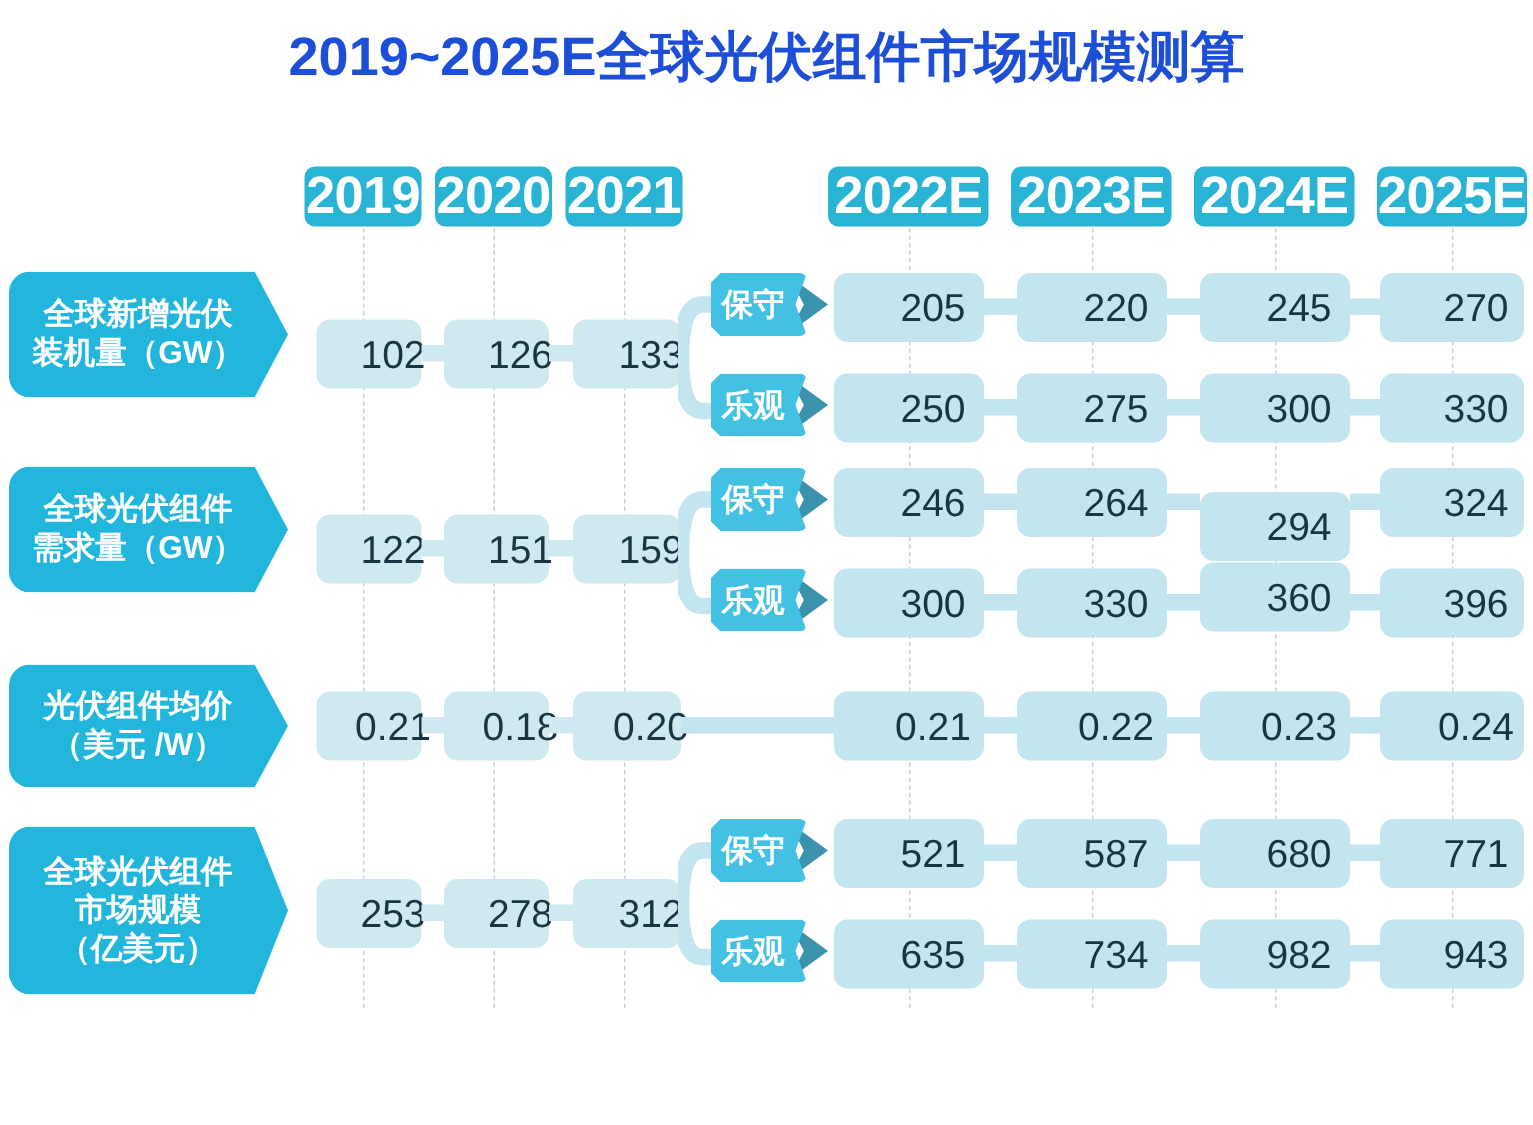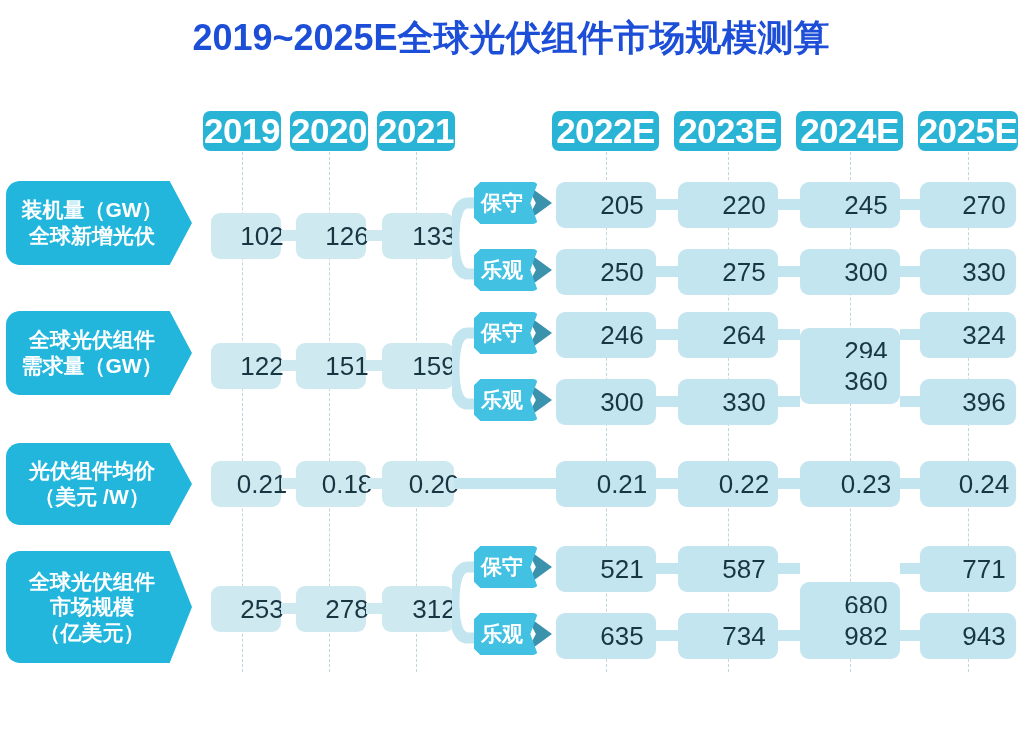--- a/index.html
+++ b/index.html
@@ -150,22 +150,22 @@
       <div class="hdr" style="left: 203px; width: 78px;">2019</div>
       <div class="hdr" style="left: 290px; width: 78px;">2020</div>
       <div class="hdr" style="left: 377px; width: 78px;">2021</div>
       <div class="hdr" style="left: 552px; width: 107px;">2022E</div>
       <div class="hdr" style="left: 674px; width: 107px;">2023E</div>
       <div class="hdr" style="left: 796px; width: 107px;">2024E</div>
       <div class="hdr" style="left: 918px; width: 100px;">2025E</div>
     </div>
   <div id="body">
       <div class="rowlabel" style="left: 6px; top: 181px; width: 186px; height: 84px;">
+        <span>全球新增光伏</span>
         <span>装机量（GW）</span>
-        <span>全球新增光伏</span>
       </div>
       <div class="cell hist" style="left: 211px; width: 70px; top: 213px;">102</div>
       <div class="conn hist" style="left: 281px; width: 15px; top: 230px;"></div>
       <div class="cell hist" style="left: 296px; width: 70px; top: 213px;">126</div>
       <div class="conn hist" style="left: 366px; width: 16px; top: 230px;"></div>
       <div class="cell hist" style="left: 382px; width: 72px; top: 213px;">133</div>
       <svg class="fork" width="40" height="113" style="left: 452px; top: 182px;">
         <path d="M 34 21 L 16 21 Q 2 21 2 56.5 Q 2 92 16 92 L 34 92" fill="none" stroke="#c3e5ef" stroke-width="11"></path>
       </svg>
       <div style="position: absolute; left: 526px; top: 184px; width: 26px; height: 38px; background: rgb(58, 146, 173); clip-path: polygon(0% 0%, 100% 50%, 0% 100%, 38% 50%);"></div>
@@ -206,21 +206,21 @@
       <div class="conn" style="left: 656px; width: 22px; top: 329px;"></div>
       <div class="cell" style="left: 678px; width: 100px; top: 312px;">264</div>
       <div class="conn" style="left: 778px; width: 22px; top: 329px;"></div>
       <div class="cell" style="left: 800px; width: 100px; top: 328px;">294</div>
       <div class="conn" style="left: 900px; width: 20px; top: 329px;"></div>
       <div class="cell" style="left: 920px; width: 96px; top: 312px;">324</div>
       <div class="cell" style="left: 556px; width: 100px; top: 379px;">300</div>
       <div class="conn" style="left: 656px; width: 22px; top: 396px;"></div>
       <div class="cell" style="left: 678px; width: 100px; top: 379px;">330</div>
       <div class="conn" style="left: 778px; width: 22px; top: 396px;"></div>
-      <div class="cell" style="left: 800px; width: 100px; top: 358px;">360</div>
+      <div class="cell" style="left: 800px; width: 100px; top: 375px;">360</div>
       <div class="conn" style="left: 900px; width: 20px; top: 396px;"></div>
       <div class="cell" style="left: 920px; width: 96px; top: 379px;">396</div>
       <div class="rowlabel" style="left: 6px; top: 443px; width: 186px; height: 82px;">
         <span>光伏组件均价</span>
         <span>（美元 /W）</span>
       </div>
       <div class="cell hist" style="left: 211px; width: 70px; top: 461px;">0.21</div>
       <div class="conn hist" style="left: 281px; width: 15px; top: 478px;"></div>
       <div class="cell hist" style="left: 296px; width: 70px; top: 461px;">0.18</div>
       <div class="conn hist" style="left: 366px; width: 16px; top: 478px;"></div>
@@ -247,21 +247,21 @@
         <path d="M 34 21 L 16 21 Q 2 21 2 56.5 Q 2 92 16 92 L 34 92" fill="none" stroke="#c3e5ef" stroke-width="11"></path>
       </svg>
       <div style="position: absolute; left: 526px; top: 548px; width: 26px; height: 38px; background: rgb(58, 146, 173); clip-path: polygon(0% 0%, 100% 50%, 0% 100%, 38% 50%);"></div>
       <div style="position: absolute; left: 526px; top: 615px; width: 26px; height: 38px; background: rgb(58, 146, 173); clip-path: polygon(0% 0%, 100% 50%, 0% 100%, 38% 50%);"></div>
       <div class="scen" style="left: 474px; top: 546px;">保守</div>
       <div class="scen" style="left: 474px; top: 613px;">乐观</div>
       <div class="cell" style="left: 556px; width: 100px; top: 546px;">521</div>
       <div class="conn" style="left: 656px; width: 22px; top: 563px;"></div>
       <div class="cell" style="left: 678px; width: 100px; top: 546px;">587</div>
       <div class="conn" style="left: 778px; width: 22px; top: 563px;"></div>
-      <div class="cell" style="left: 800px; width: 100px; top: 546px; margin-top: 36px;">680</div>
+      <div class="cell" style="left: 800px; width: 100px; top: 546px;">680</div>
       <div class="conn" style="left: 900px; width: 20px; top: 563px;"></div>
       <div class="cell" style="left: 920px; width: 96px; top: 546px;">771</div>
       <div class="cell" style="left: 556px; width: 100px; top: 613px;">635</div>
       <div class="conn" style="left: 656px; width: 22px; top: 630px;"></div>
       <div class="cell" style="left: 678px; width: 100px; top: 613px;">734</div>
       <div class="conn" style="left: 778px; width: 22px; top: 630px;"></div>
       <div class="cell" style="left: 800px; width: 100px; top: 613px;">982</div>
       <div class="conn" style="left: 900px; width: 20px; top: 630px;"></div>
       <div class="cell" style="left: 920px; width: 96px; top: 613px;">943</div>
     </div>

